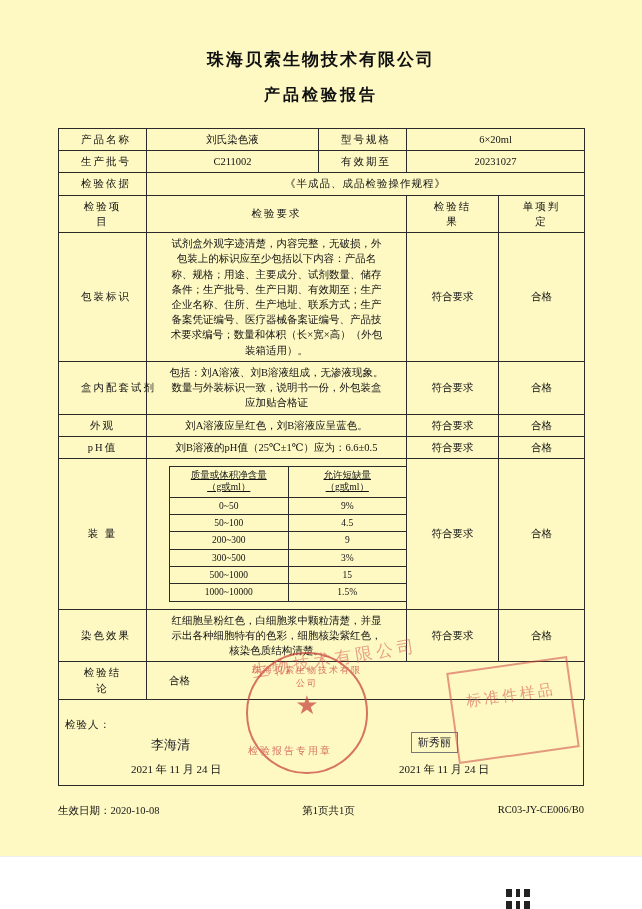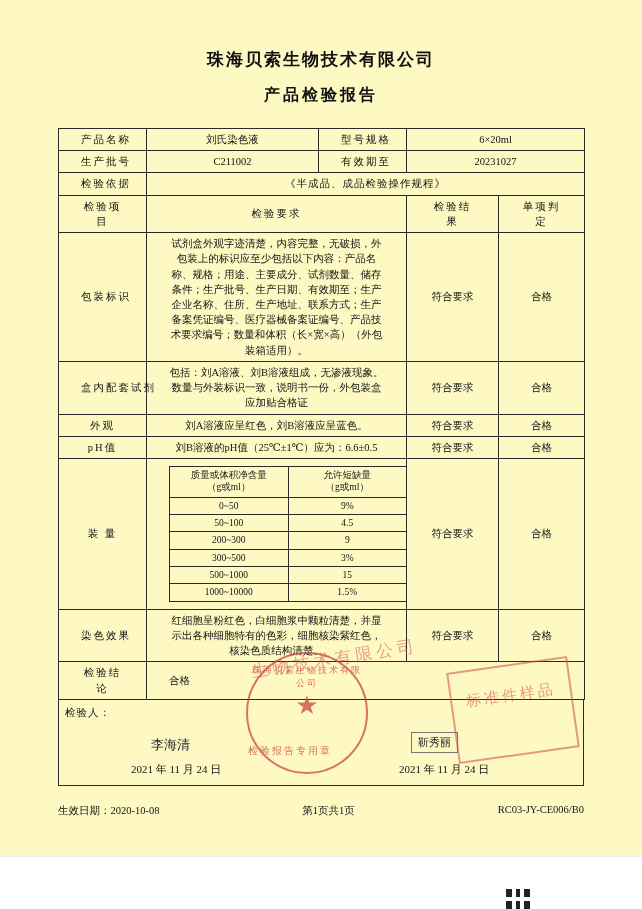--- a/index.html
+++ b/index.html
@@ -90,36 +90,37 @@
     border: 1px solid #2b2b2b;
     font-size: 9.5px;
     text-align: center;
     padding: 2px 2px;
     line-height: 1.3;
   }
   table.inner td.h {
     font-size: 9.5px;
     line-height: 1.25;
     padding: 3px 2px;
+    text-decoration: underline;
   }
   .concl-lbl { letter-spacing: 2px; text-align: center; margin-top: 44px; }
   .concl-val { text-align: left; padding-left: 12px; }
   .sign-area {
     position: relative;
     margin: 0 58px;
     width: 526px;
     border: 1px solid #2b2b2b;
     border-top: none;
     height: 86px;
     box-sizing: border-box;
   }
   .sign-label {
     position: absolute;
     left: 6px;
-    top: 6px;
+    top: 18px;
     font-size: 10.5px;
     letter-spacing: 1px;
   }
   .sign-name {
     position: absolute;
     left: 92px;
     top: 36px;
     font-size: 13px;
     color: #1b1b28;
   }

